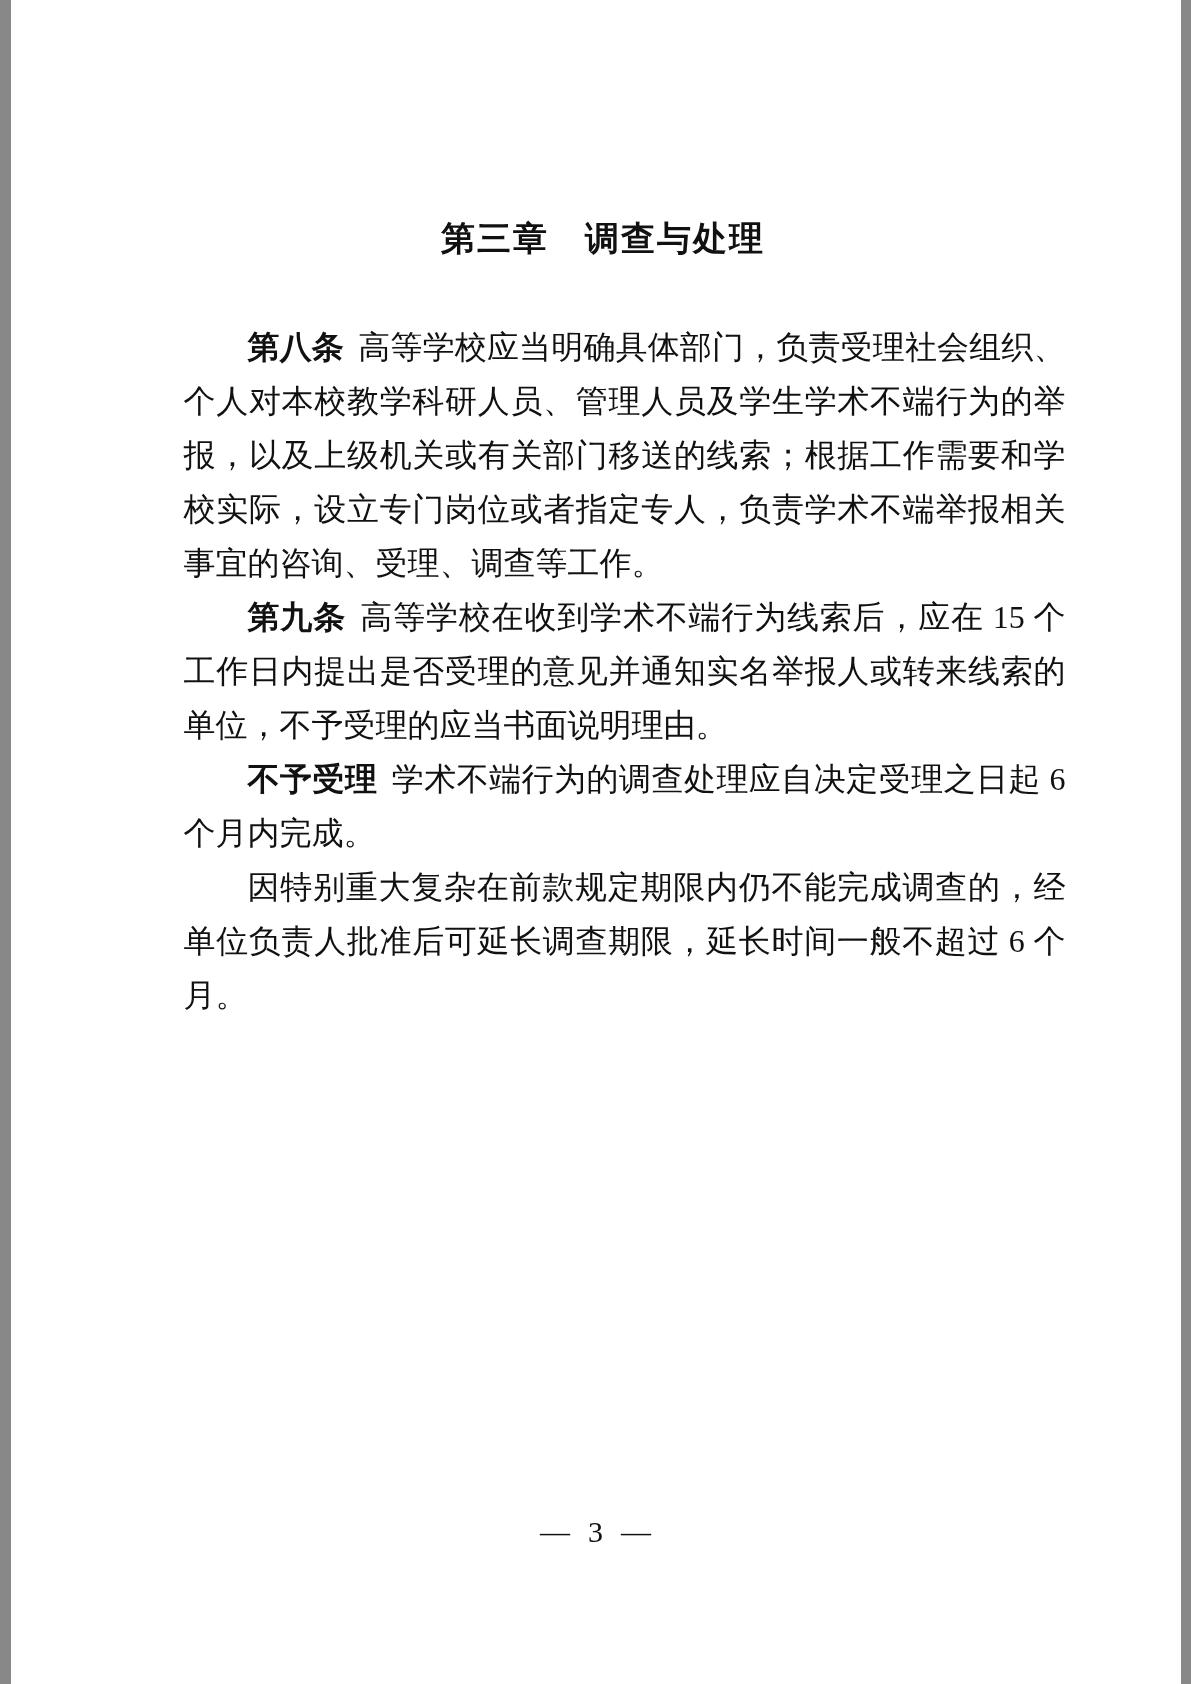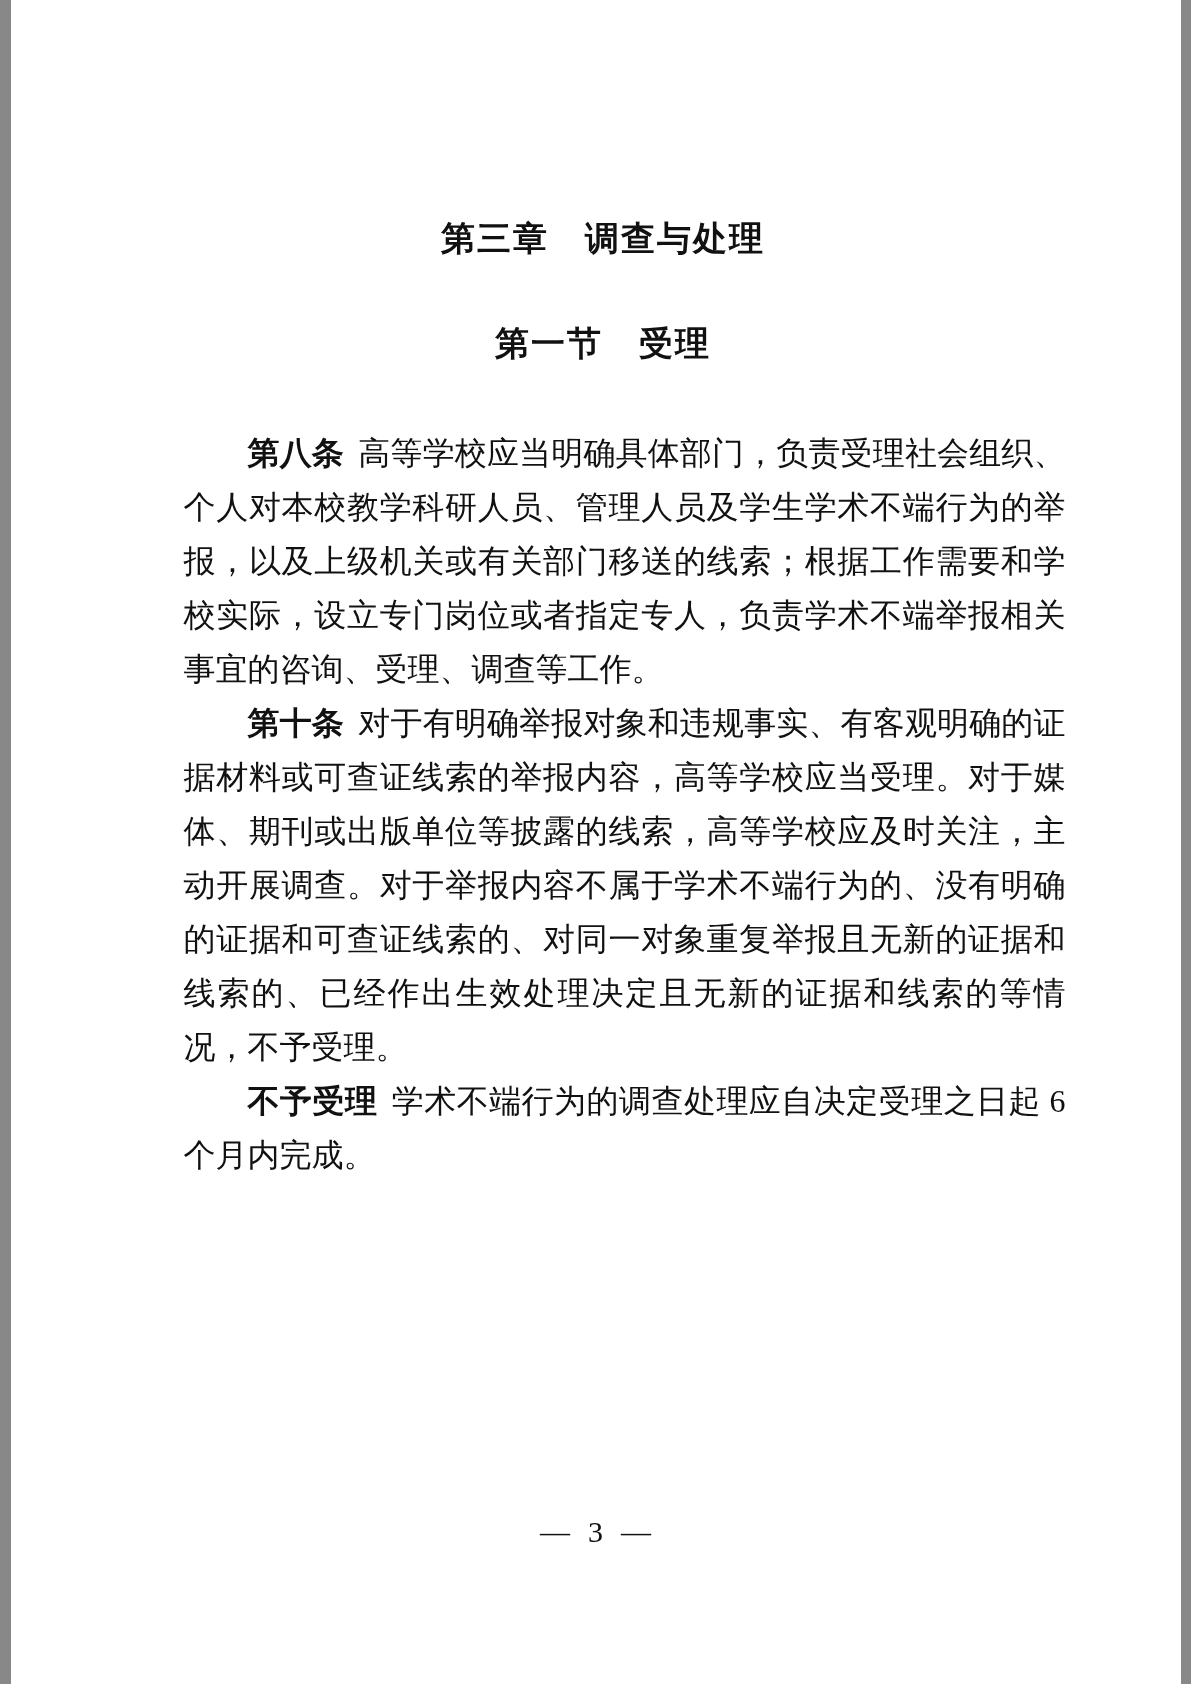--- a/index.html
+++ b/index.html
@@ -76,30 +76,30 @@
   }
 </style>
 </head>
 <body>
 
 <div class="page">
   <div class="content">
 
     <h1 class="chapter-title">第三章　调查与处理</h1>
 
-    <h2 class="section-title">第一节　受理</h2>
 
     <div class="body-text">
 
       <p><span class="article-label">第八条</span><span>高等学校应当明确具体部门，负责受理社会组织、个人对本校教学科研人员、管理人员及学生学术不端行为的举报，以及上级机关或有关部门移送的线索；根据工作需要和学校实际，设立专门岗位或者指定专人，负责学术不端举报相关事宜的咨询、受理、调查等工作。</span></p>
 
+      <p><span class="article-label">第九条</span><span>高等学校在收到学术不端行为线索后，应在 15 个工作日内提出是否受理的意见并通知实名举报人或转来线索的单位，不予受理的应当书面说明理由。</span></p>
 
-      <p><span class="article-label">第十条</span><span>对于有明确举报对象和违规事实、有客观明确的证据材料或可查证线索的举报内容，高等学校应当受理。对于媒体、期刊或出版单位等披露的线索，高等学校应及时关注，主动开展调查。对于举报内容不属于学术不端行为的、没有明确的证据和可查证线索的、对同一对象重复举报且无新的证据和线索的、已经作出生效处理决定且无新的证据和线索的等情况，不予受理。</span></p>
 
       <p><span class="article-label">不予受理</span><span>学术不端行为的调查处理应自决定受理之日起 6 个月内完成。</span></p>
 
+      <p><span>因特别重大复杂在前款规定期限内仍不能完成调查的，经单位负责人批准后可延长调查期限，延长时间一般不超过 6 个月。</span></p>
 
 
     </div>
   </div>
 
   <div class="page-number">— 3 —</div>
 </div>
 
 </body></html>

